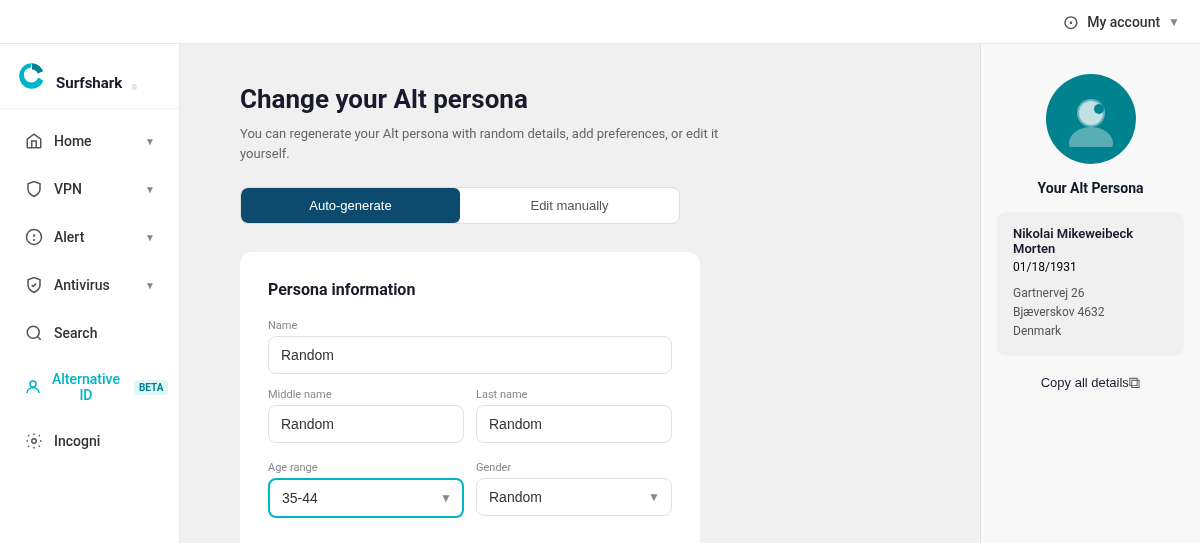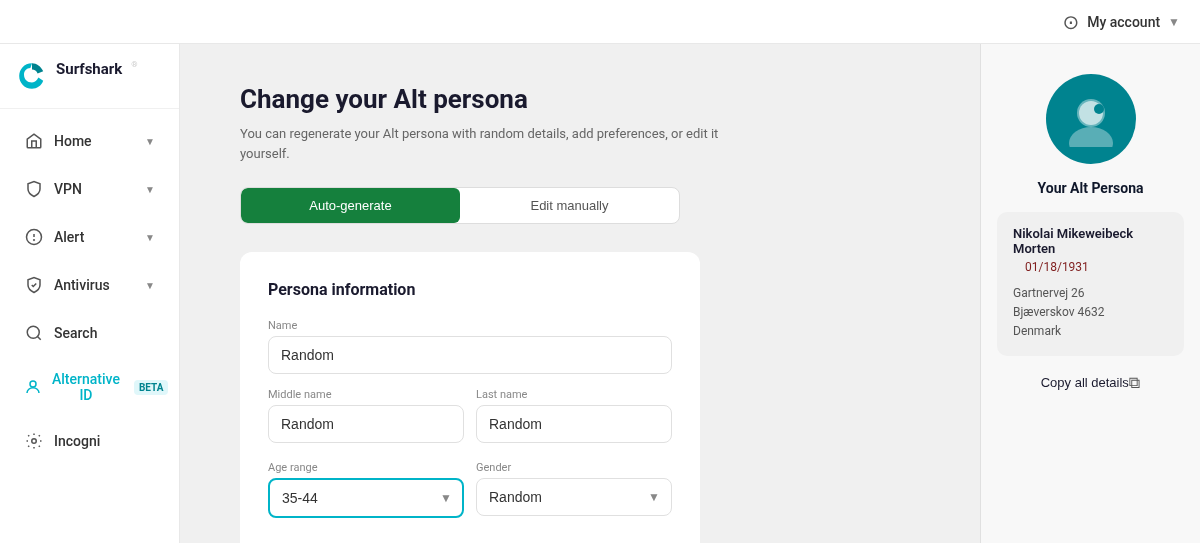--- a/index.html
+++ b/index.html
@@ -10,21 +10,21 @@
       width: 180px;
       background: #ffffff;
       display: flex;
       flex-direction: column;
       padding: 0;
       border-right: 1px solid #e8e8e8;
       flex-shrink: 0;
     }
     .sidebar-logo {
       display: flex;
-      align-items: flex-start;
+      align-items: flex-end;
       padding: 16px 16px;
       gap: 8px;
       border-bottom: 1px solid #f0f0f0;
     }
     .logo-icon {
       width: 32px;
       height: 32px;
     }
     .logo-text {
       font-size: 15px;
@@ -117,21 +117,21 @@
       padding: 10px;
       font-size: 13px;
       font-weight: 500;
       text-align: center;
       cursor: pointer;
       border: none;
       background: transparent;
       color: #555;
     }
     .toggle-btn.active {
-      background: #15803d;
+      background: #0c4a6e;
       color: #fff;
       border-radius: 6px;
     }
 
     
     .form-card {
       background: #ffffff;
       border-radius: 12px;
       padding: 28px;
       max-width: 460px;
@@ -229,23 +229,22 @@
       margin-bottom: 14px;
     }
     .persona-name {
       font-size: 13px;
       font-weight: 600;
       color: #1a1a2e;
       margin-bottom: 4px;
     }
     .persona-dob {
       font-size: 12px;
-      color: #7f1d1d;
+      color: #000000;
       margin-bottom: 10px;
-      margin-left: 12px;
     }
     .persona-addr {
       font-size: 12px;
       color: #555;
       line-height: 1.6;
     }
     .copy-btn {
       display: flex;
       align-items: center;
       font-size: 13px;

